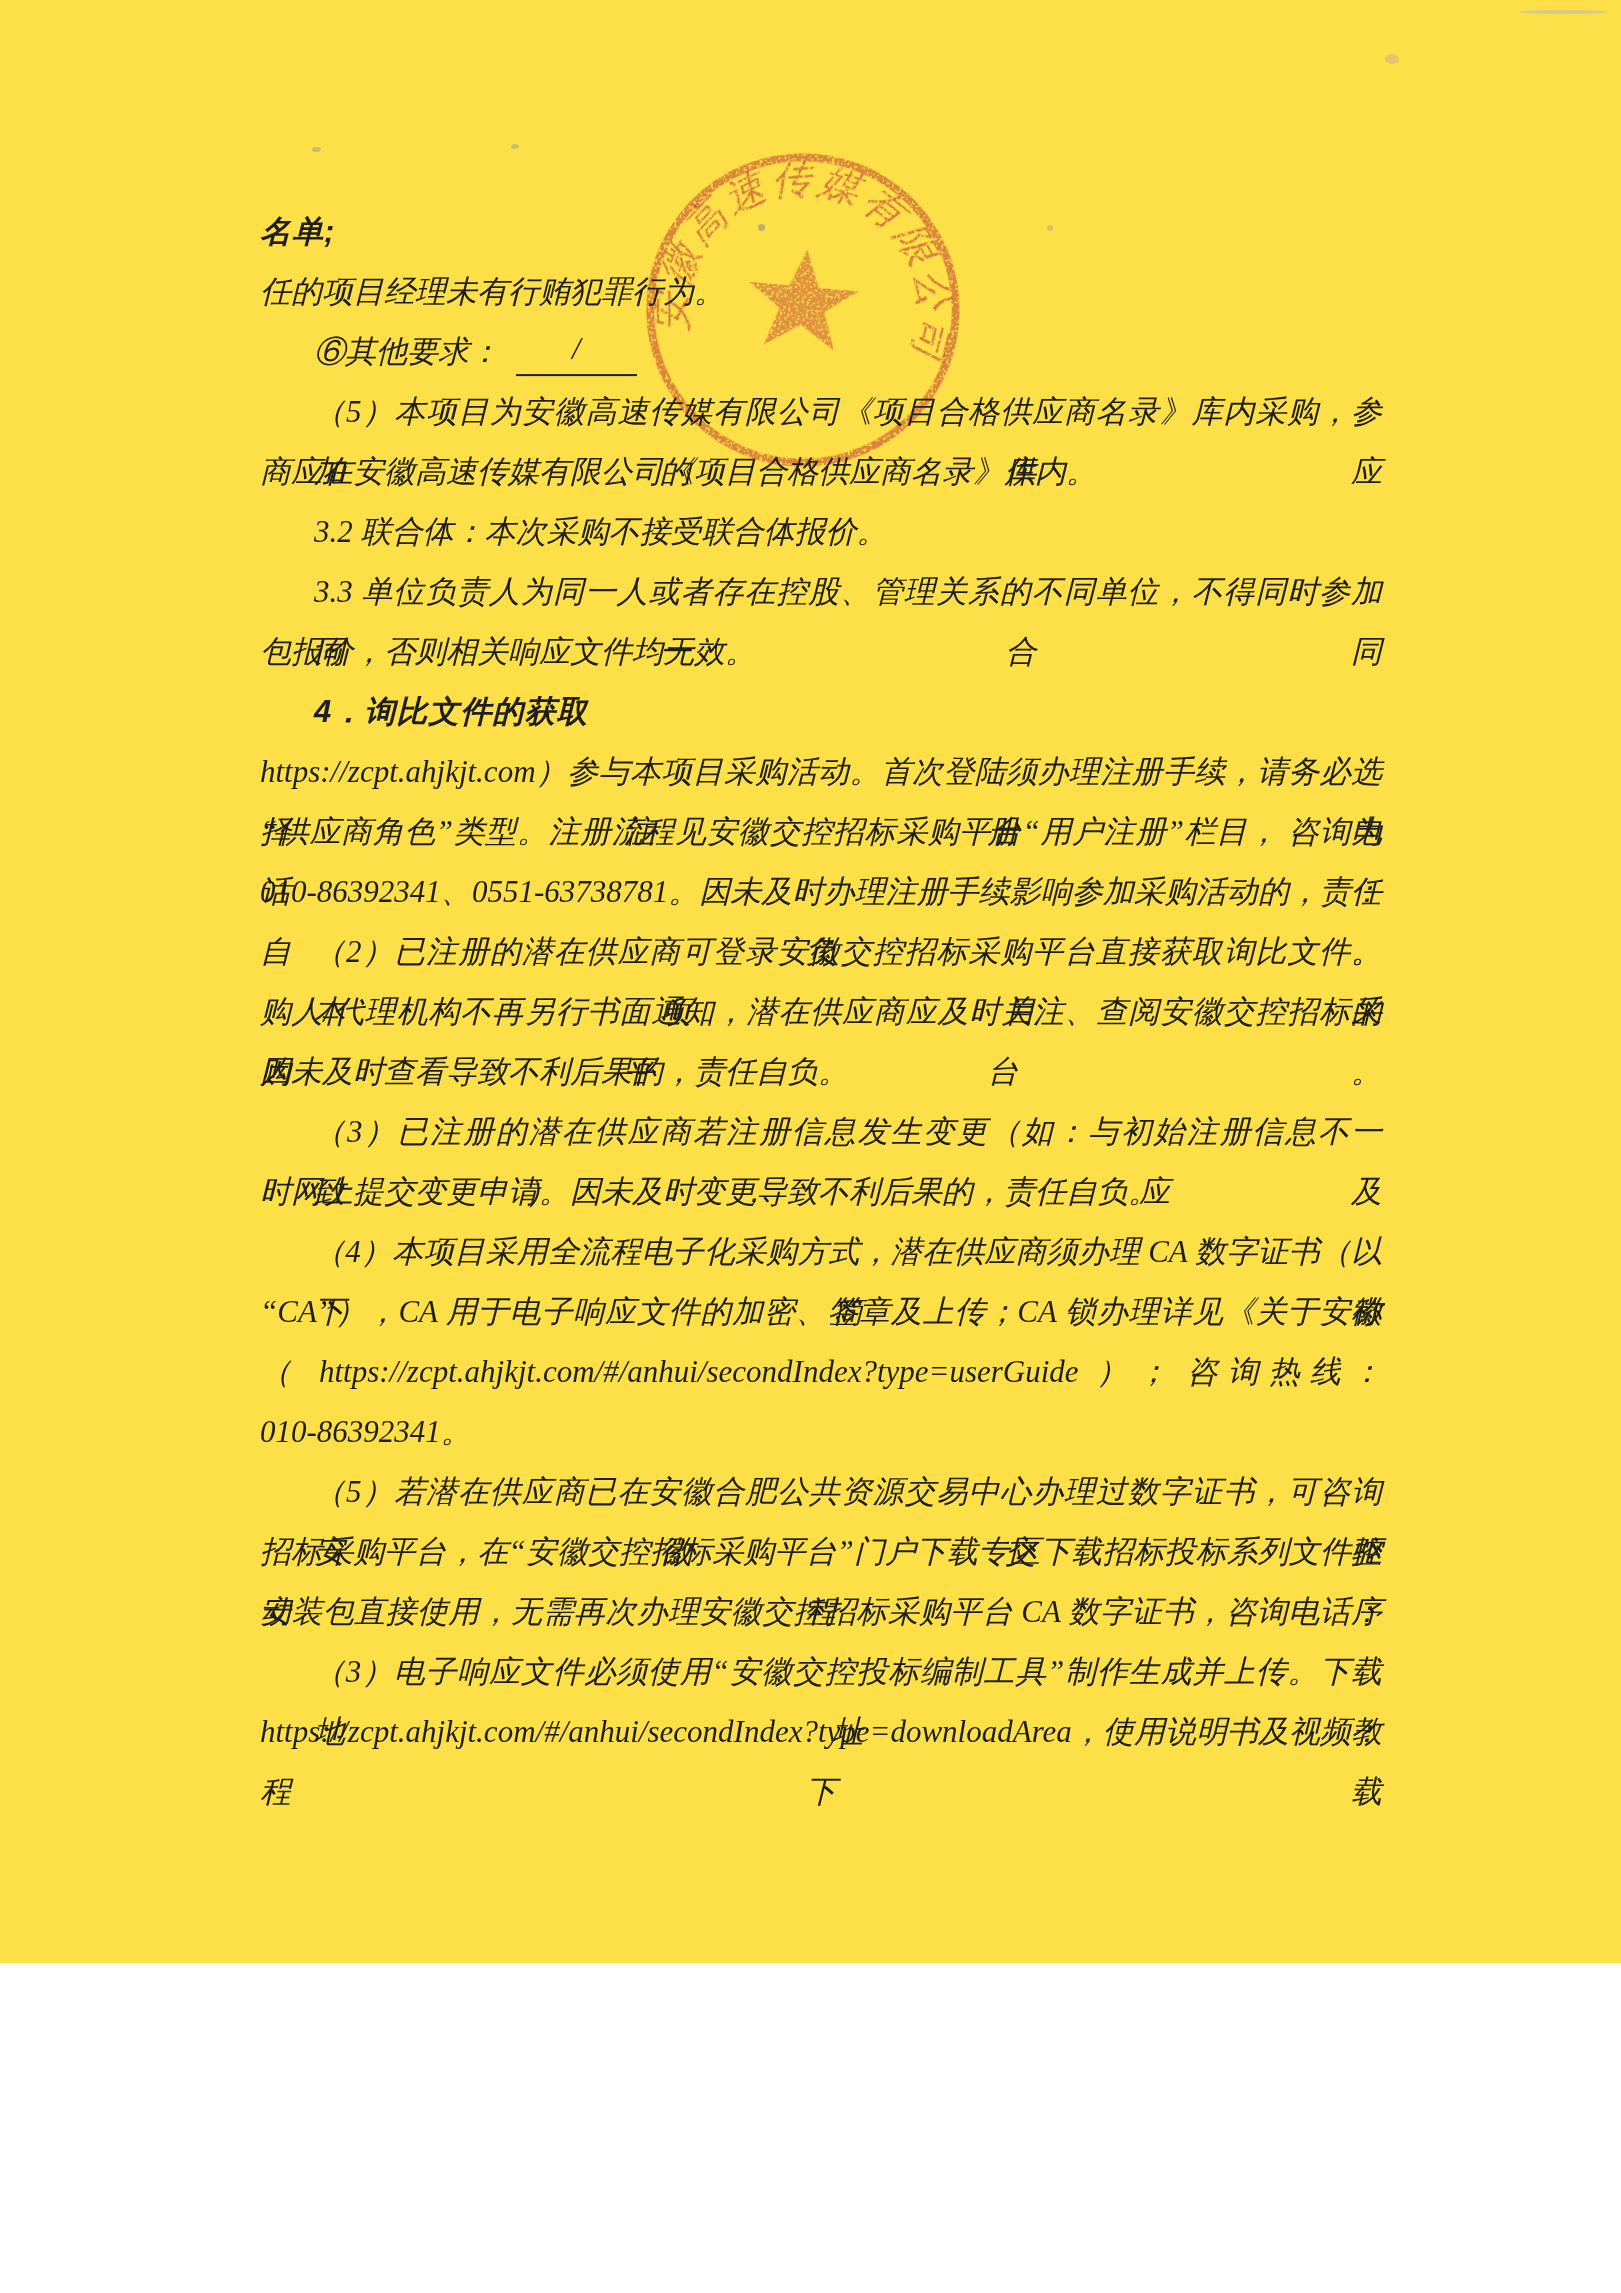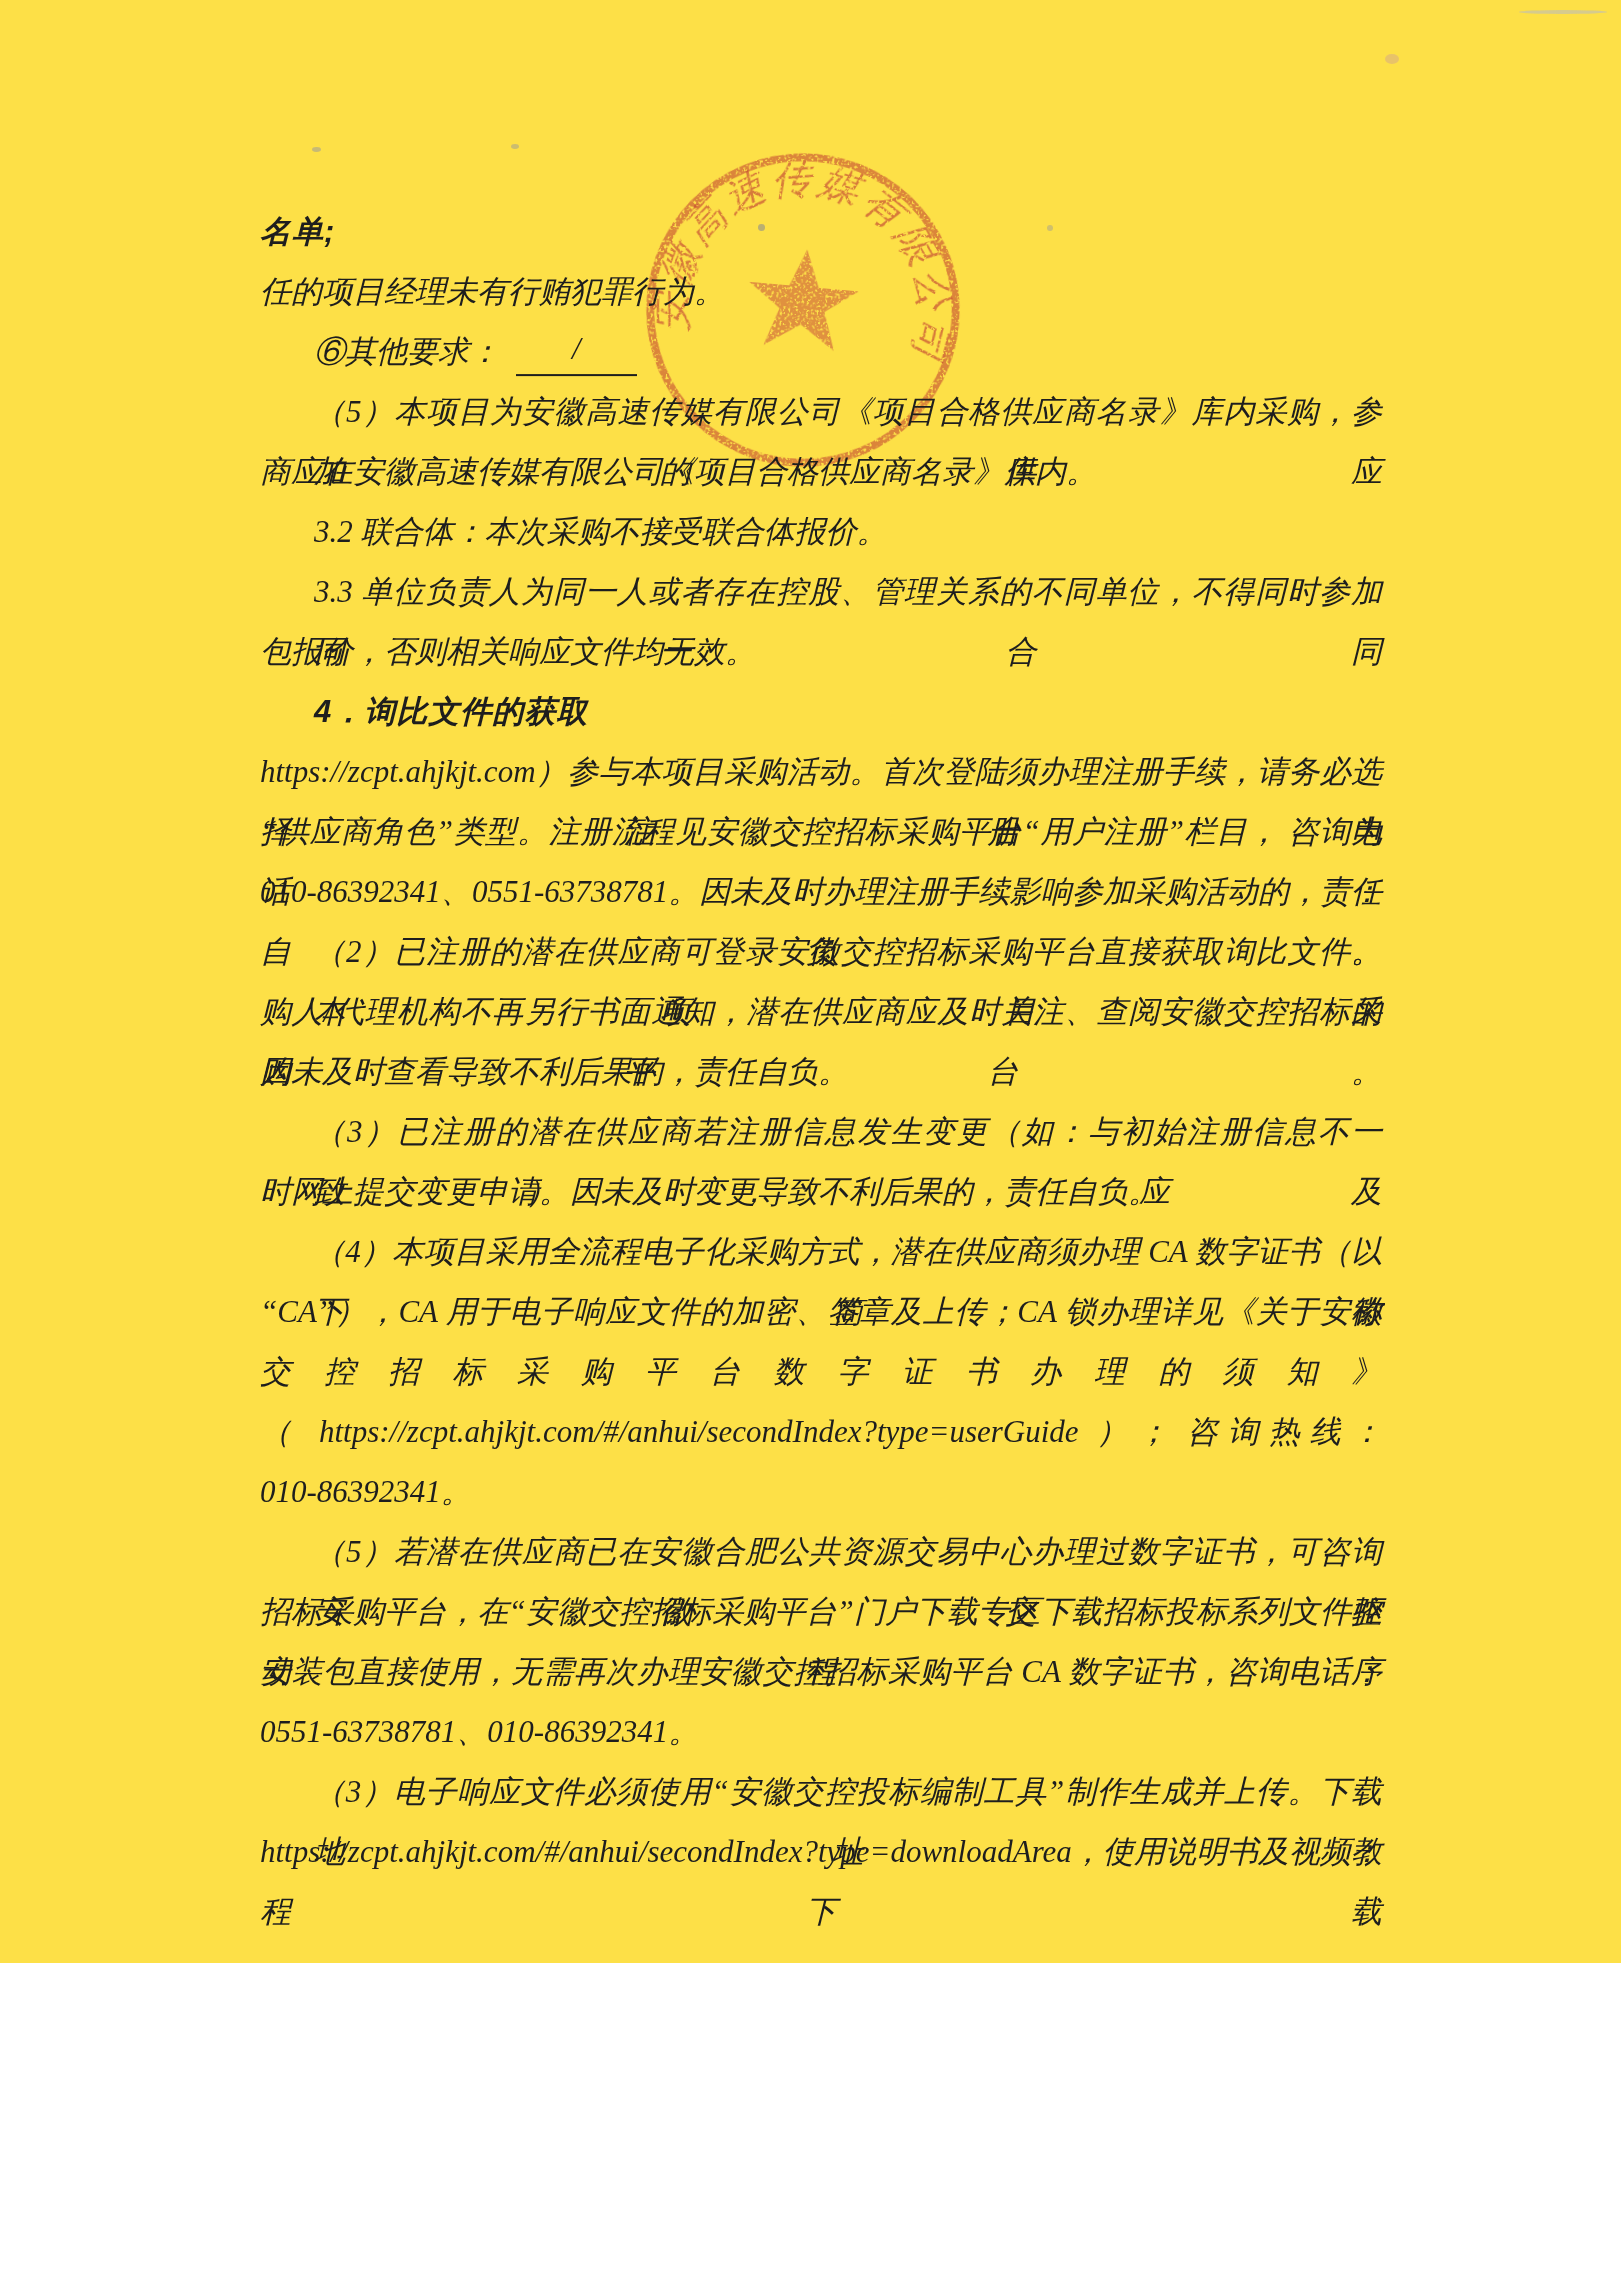--- a/index.html
+++ b/index.html
@@ -76,27 +76,25 @@
       <div class="line j">https://zcpt.ahjkjt.com）参与本项目采购活动。首次登陆须办理注册手续，请务必选择注册为</div>
       <div class="line j">“供应商角色”类型。注册流程见安徽交控招标采购平台“用户注册”栏目， 咨询电话：</div>
       <div class="line j">010-86392341、0551-63738781。因未及时办理注册手续影响参加采购活动的，责任自负。</div>
       <div class="line j" style="padding-left: 54px;">（2）已注册的潜在供应商可登录安徽交控招标采购平台直接获取询比文件。本项目的</div>
       <div class="line j">购人/代理机构不再另行书面通知，潜在供应商应及时关注、查阅安徽交控招标采购平台。</div>
       <div class="line">因未及时查看导致不利后果的，责任自负。</div>
       <div class="line j" style="padding-left: 54px;">（3）已注册的潜在供应商若注册信息发生变更（如：与初始注册信息不一致）， 应及</div>
       <div class="line">时网上提交变更申请。因未及时变更导致不利后果的，责任自负。</div>
       <div class="line j" style="padding-left: 54px;">（4）本项目采用全流程电子化采购方式，潜在供应商须办理 CA 数字证书（以下简称</div>
       <div class="line j">“CA”），CA 用于电子响应文件的加密、签章及上传；CA 锁办理详见《关于安徽</div>
-      <div class="line j">交控招标采购平台数字证书办理的须知》</div>
       <div class="line j">（ https://zcpt.ahjkjt.com/#/anhui/secondIndex?type=userGuide ）； 咨询热线：</div>
       <div class="line">010-86392341。</div>
       <div class="line j" style="padding-left: 54px;">（5）若潜在供应商已在安徽合肥公共资源交易中心办理过数字证书，可咨询安徽交控</div>
       <div class="line j">招标采购平台，在“安徽交控招标采购平台”门户下载专区下载招标投标系列文件驱动程序</div>
       <div class="line j">安装包直接使用，无需再次办理安徽交控招标采购平台 CA 数字证书，咨询电话：</div>
-      <div class="line">0551-63738781、010-86392341。</div>
       <div class="line j" style="padding-left: 54px;">（3）电子响应文件必须使用“安徽交控投标编制工具”制作生成并上传。下载地址：</div>
       <div class="line j">https://zcpt.ahjkjt.com/#/anhui/secondIndex?type=downloadArea，使用说明书及视频教程下载</div>
     </div>
 
   <div id="artifacts">
       <div class="speck" style="left: 312px; top: 147px; width: 8.8px; height: 4.9px; background: rgb(154, 154, 154); opacity: 0.55;"></div>
       <div class="speck" style="left: 511px; top: 144px; width: 7.8px; height: 4.9px; background: rgb(154, 154, 154); opacity: 0.5;"></div>
       <div class="speck" style="left: 758px; top: 224px; width: 6.9px; height: 6.9px; background: rgb(141, 141, 141); opacity: 0.6;"></div>
       <div class="speck" style="left: 1047px; top: 225px; width: 5.9px; height: 5.9px; background: rgb(154, 154, 154); opacity: 0.45;"></div>
       <div class="speck" style="left: 1385px; top: 54px; width: 13.7px; height: 9.8px; background: rgb(221, 179, 124); opacity: 0.65;"></div>

